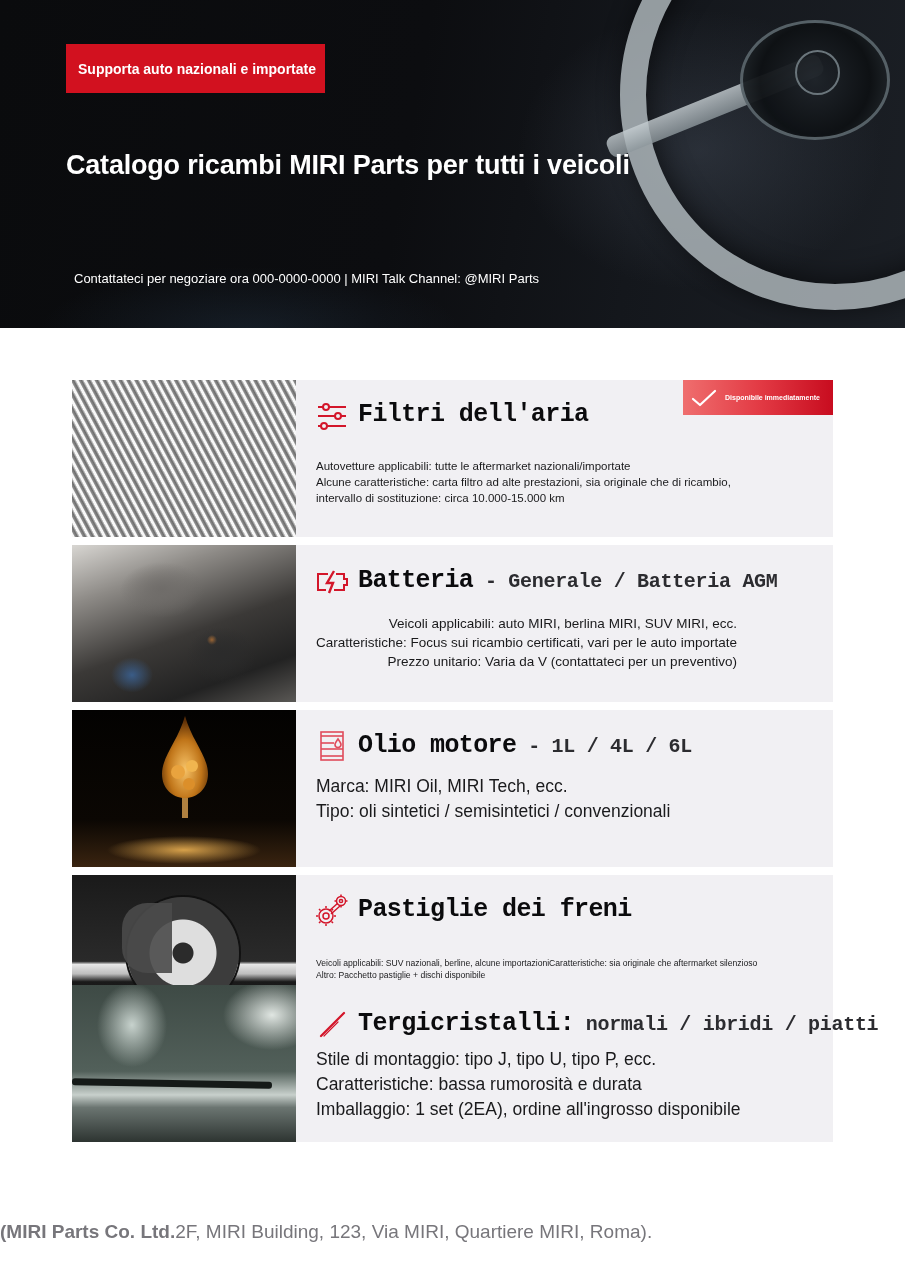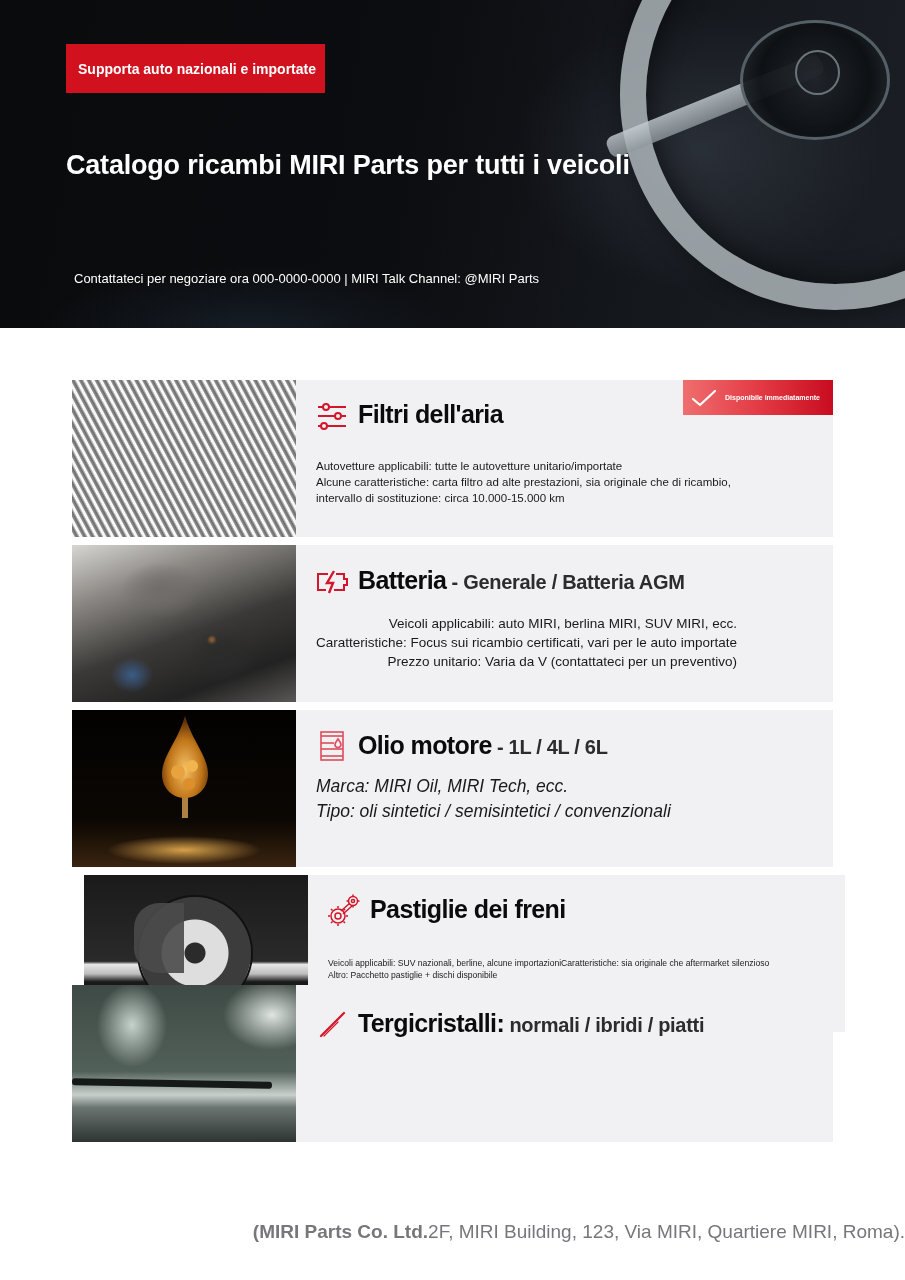--- a/index.html
+++ b/index.html
@@ -51,27 +51,27 @@
   
   .card {
     position: absolute; left: 72px; width: 761px; height: 157px;
     background: #f1f0f3;
   }
   .card-img { position: absolute; left: 0; top: 0; width: 224px; height: 157px; overflow: hidden; }
   .card-body { position: absolute; left: 244px; top: 0; right: 0; bottom: 0; }
   .card-icon { position: absolute; left: 0; width: 32px; height: 32px; }
   .card-title {
     position: absolute; left: 42px; color: #0b0b0d;
-    font-size: 25px; font-weight: 700; letter-spacing: -0.6px; white-space: nowrap;
+    font-size: 25px; font-weight: 700; letter-spacing: -0.6px; white-space: nowrap; font-family: Liberation Mono, monospace;
   }
   .card-title .sub { font-size: 20px; color: #2c2c30; letter-spacing: -0.3px; }
   .card-desc { position: absolute; left: 0; color: #1a1a1c; white-space: nowrap; }
   .desc-small { font-size: 11.5px; line-height: 16px; }
   .desc-med { font-size: 13.5px; line-height: 19px; text-align: right; }
-  .desc-large { font-size: 17.5px; line-height: 25px; font-style: italic; }
+  .desc-large { font-size: 17.5px; line-height: 25px; }
   .desc-tiny { font-size: 8.6px; line-height: 12px; }
 
   .badge {
     position: absolute; right: 0; top: 0; width: 150px; height: 35px;
     background: linear-gradient(90deg, #ef6e6e 0%, #e33b45 50%, #c80c1f 100%);
     display: flex; align-items: center; padding-left: 8px; color: #fff;
     font-size: 7px; font-weight: 700;
   }
   .badge svg { margin-right: 8px; }
 
@@ -121,21 +121,21 @@
       radial-gradient(ellipse 50px 60px at 60px 40px, #c7d2cd, rgba(0,0,0,0) 70%),
       radial-gradient(ellipse 70px 50px at 200px 30px, #e0e6e2, rgba(0,0,0,0) 70%),
       linear-gradient(180deg, #3e4a45 0%, #52605a 55%, #c8d0cc 70%, #6b7571 78%, #2d3431 100%);
   }
   .wiper-blade {
     position: absolute; left: 0; top: 95px; width: 200px; height: 7px;
     background: #151a18; border-radius: 3px; transform: rotate(1deg);
   }
 
   .footer {
-    position: absolute; left: 0; top: 1221px; width: 905px; text-align: right;
+    position: absolute; left: 0; top: 1221px; width: 905px; text-align: left;
     color: #77767b; font-size: 19px;
   }
   .footer b { font-weight: 700; }
 </style>
 </head>
 <body>
 
 <header class="hero">
   <div class="wheel-rim"></div>
   <div class="wheel-spoke"></div>
@@ -164,21 +164,21 @@
         <line x1="2" y1="15" x2="30" y2="15"></line>
           <circle cx="22" cy="15" r="3" fill="#f1f0f3"></circle>
         <line x1="2" y1="25" x2="30" y2="25"></line>
           <circle cx="8" cy="25" r="3" fill="#f1f0f3"></circle>
       </svg>
     </span>
     <div class="card-title" style="top:20px;">
       <span>Filtri dell'aria</span>
     </div>
     <div class="card-desc desc-small" style="top:78px;">
-      <div>Autovetture applicabili: tutte le autovetture unitario/importate</div>
+      <div>Autovetture applicabili: tutte le aftermarket nazionali/importate</div>
       <div>Alcune caratteristiche: carta filtro ad alte prestazioni, sia originale che di ricambio,</div>
       <div>intervallo di sostituzione: circa 10.000-15.000 km</div>
     </div>
   </div>
 </section>
 
 <section class="card" style="top:545px;">
   <div class="card-img">
       <div class="img-engine"></div>
     </div>
@@ -234,21 +234,21 @@
     <div class="card-title" style="top:21px;">
       <span>Olio motore</span><span class="sub"> - 1L / 4L / 6L</span>
     </div>
     <div class="card-desc desc-large" style="top:64px;">
       <div>Marca: MIRI Oil, MIRI Tech, ecc.</div>
       <div>Tipo: oli sintetici / semisintetici / convenzionali</div>
     </div>
   </div>
 </section>
 
-<section class="card" style="top:875px;margin-left:12px;">
+<section class="card" style="top:875px;">
   <div class="card-img">
     <div class="img-brake">
         <div class="brake-disc"></div>
         <div class="brake-caliper"></div>
       </div>
   </div>
   <div class="card-body">
     <span class="card-icon" style="top:18px;">
       <svg width="32" height="34" viewBox="0 0 32 34" fill="none" stroke="#d3162a" stroke-width="1.5">
         <circle cx="10" cy="23" r="7"></circle>
@@ -279,18 +279,23 @@
   <div class="card-body">
     <span class="card-icon" style="top:23px;">
       <svg width="32" height="32" viewBox="0 0 32 32" fill="none" stroke="#d3162a" stroke-width="2.2" stroke-linecap="round">
         <line x1="5" y1="28" x2="28" y2="5"></line>
           <line x1="8" y1="28" x2="22" y2="14" stroke-width="1.2"></line>
       </svg>
     </span>
     <div class="card-title" style="top:24px;">
       <span>Tergicristalli:</span><span class="sub"> normali / ibridi / piatti</span>
     </div>
+    <div class="card-desc desc-large" style="top:62px;">
+      <div>Stile di montaggio: tipo J, tipo U, tipo P, ecc.</div>
+      <div>Caratteristiche: bassa rumorosità e durata</div>
+      <div>Imballaggio: 1 set (2EA), ordine all'ingrosso disponibile</div>
+    </div>
   </div>
 </section>
 
 <footer class="footer">
   <b>(MIRI Parts Co. Ltd.</b><span>2F, MIRI Building, 123, Via MIRI, Quartiere MIRI, Roma).</span>
 </footer>
 
 </body></html>

